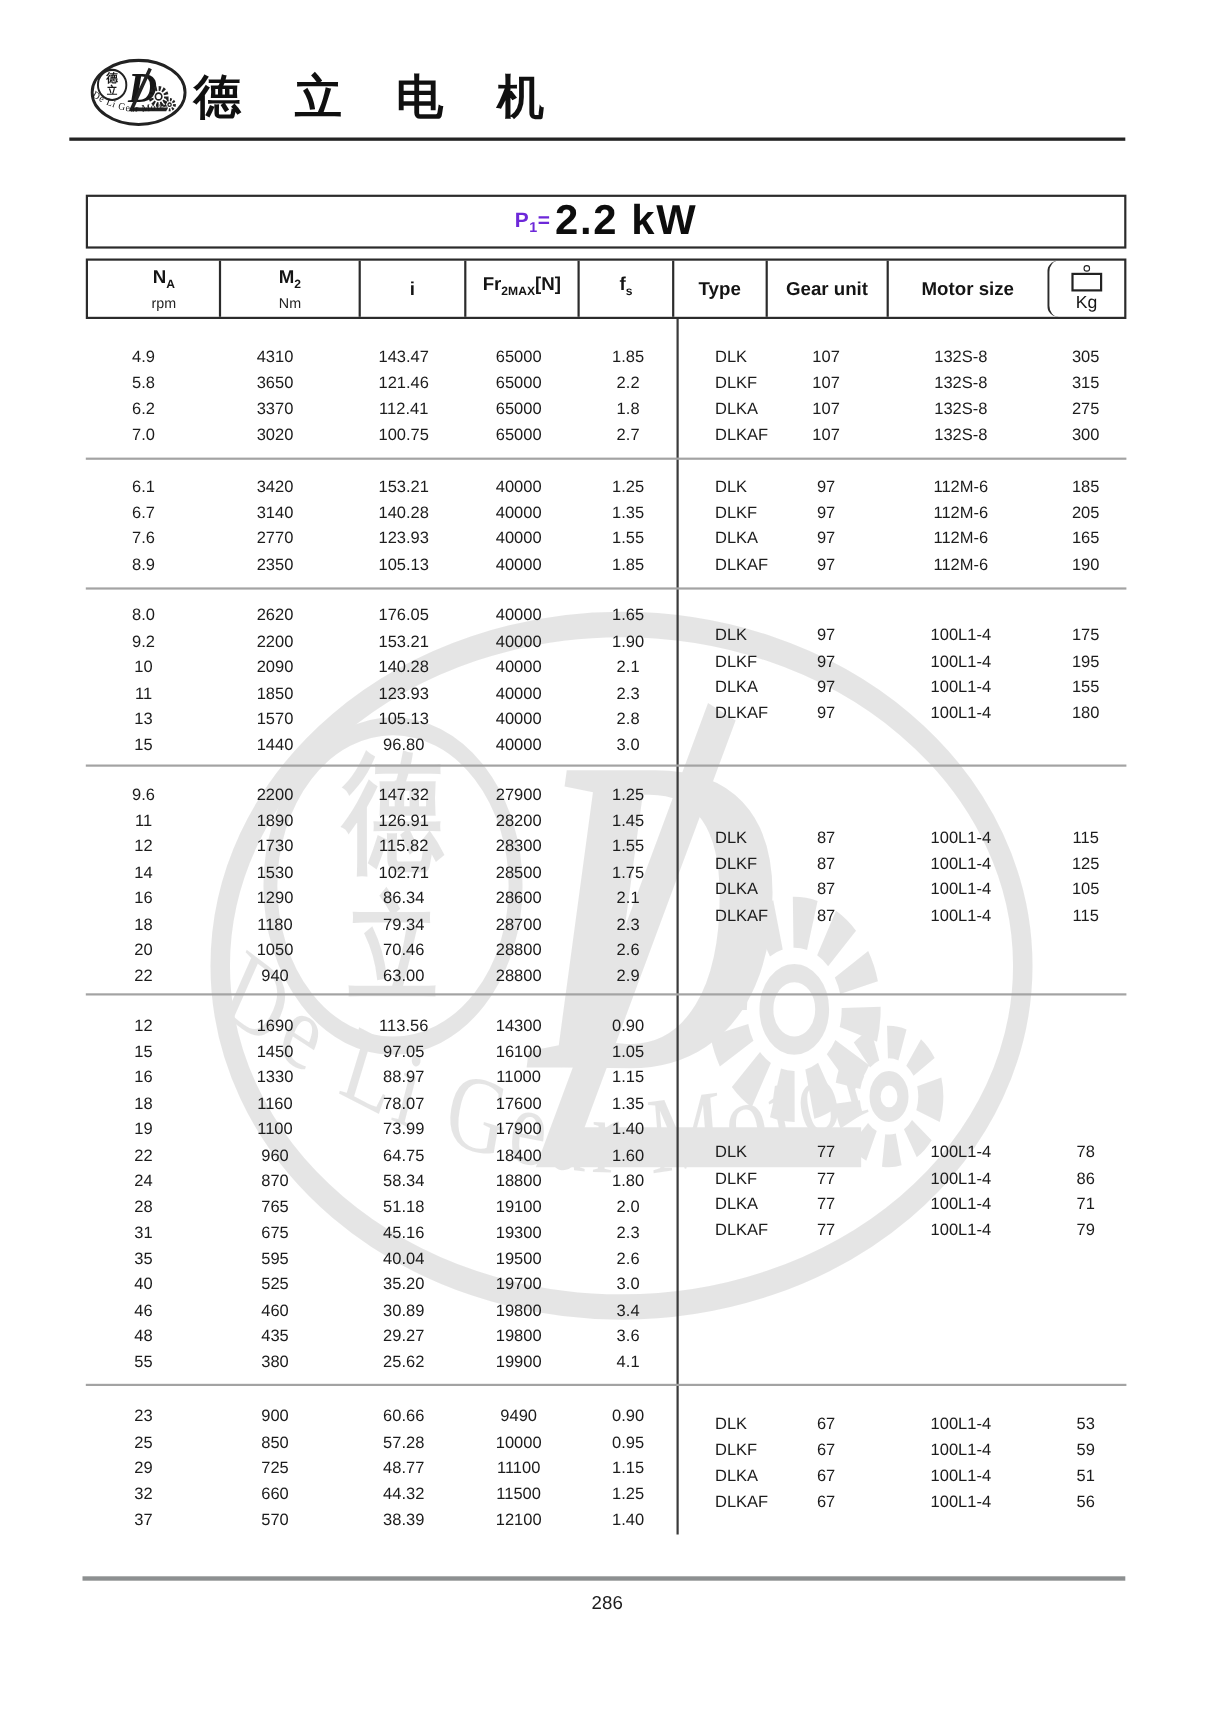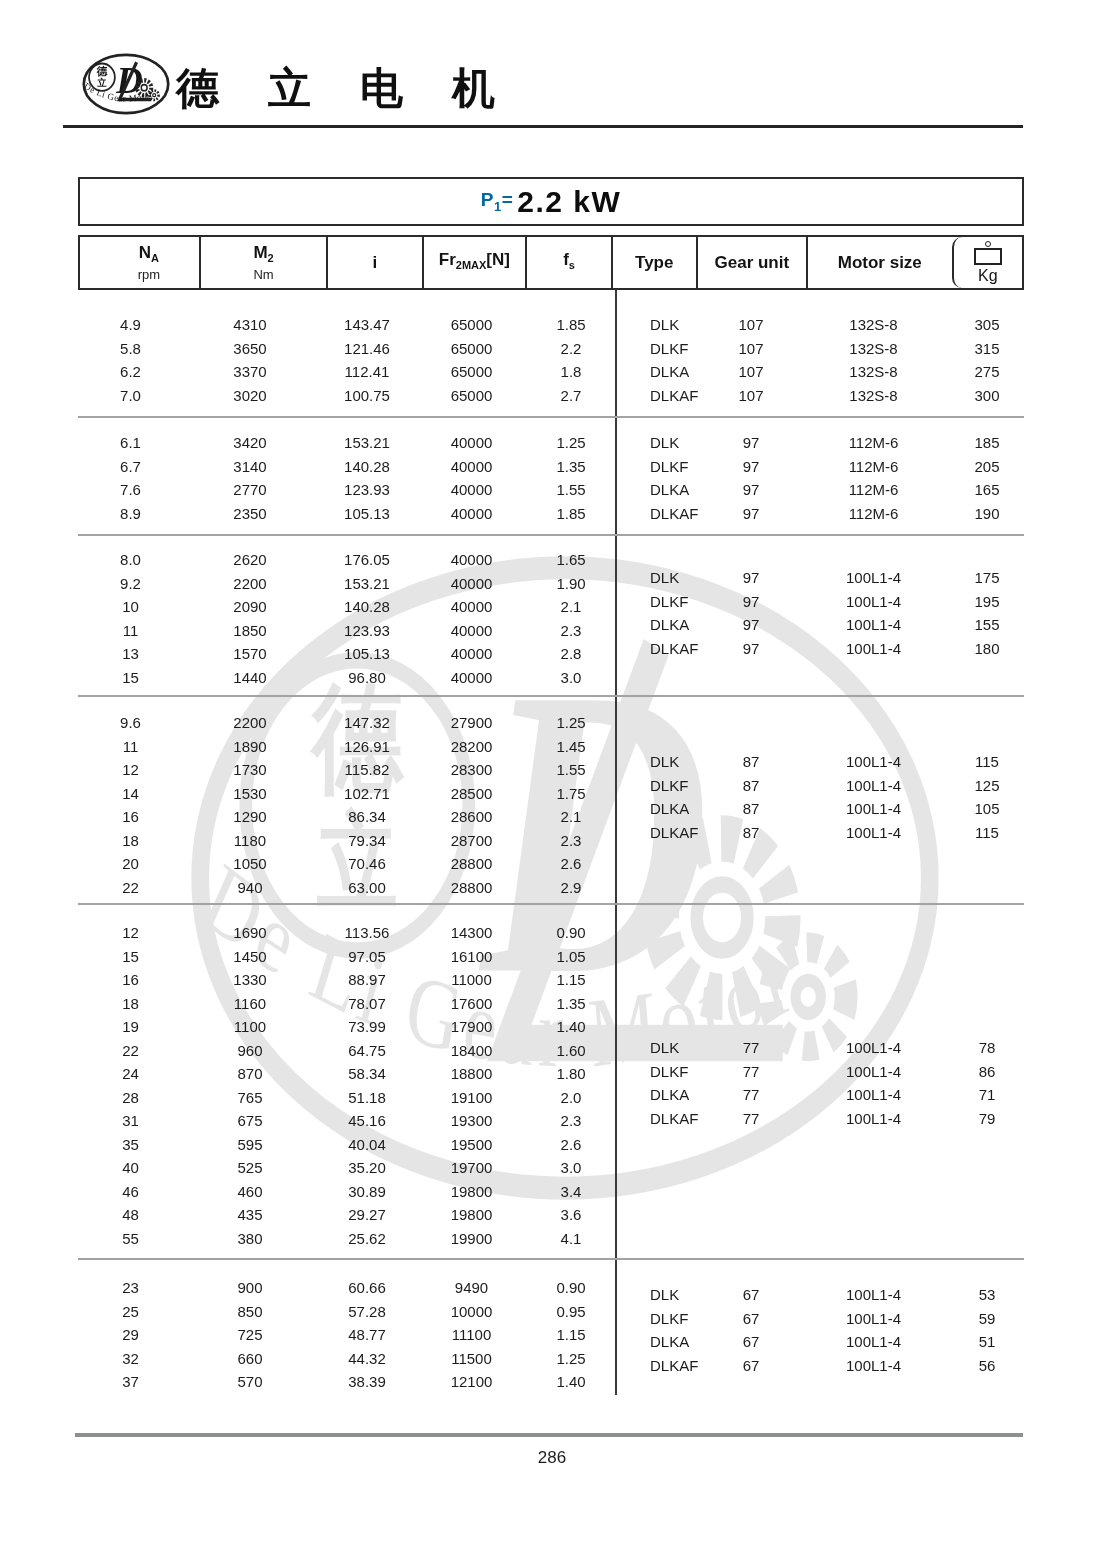--- a/index.html
+++ b/index.html
@@ -16,23 +16,23 @@
   }
   .header-rule{position:absolute; left:63px; top:125px; width:960px; height:3px; background:#242424;}
   
   .watermark{position:absolute; left:185px; top:548px; width:760px; height:660px; opacity:0.10; z-index:0; pointer-events:none;}
   .content-layer{position:absolute; inset:0; z-index:1;}
   
   .title-box{
     position:absolute; left:78px; top:177px; width:946px; height:49px; box-sizing:border-box;
     border:2px solid #2b2b2b; display:flex; align-items:center; justify-content:center;
   }
-  .tsmall{font-size:19px; font-weight:700; color:#0369a1; letter-spacing:0.5px;}
+  .tsmall{font-size:19px; font-weight:700; color:#6d28d9; letter-spacing:0.5px;}
   .tsmall sub{font-size:13px; font-weight:700;}
-  .tbig{font-size:30px; font-weight:800; color:#0d0d0d; letter-spacing:1.5px; margin-left:4px;}
+  .tbig{font-size:38px; font-weight:800; color:#0d0d0d; letter-spacing:1.5px; margin-left:4px;}
   
   .thead{
     position:absolute; left:78px; top:235px; width:946px; height:55px; box-sizing:border-box;
     border:2px solid #2b2b2b; display:flex;
   }
   .hcell{
     box-sizing:border-box; display:flex; flex-direction:column; align-items:center; justify-content:center;
     gap:1px; border-left:2px solid #2b2b2b;
   }
   .hcell:first-child{border-left:none;margin-left:19px;}

